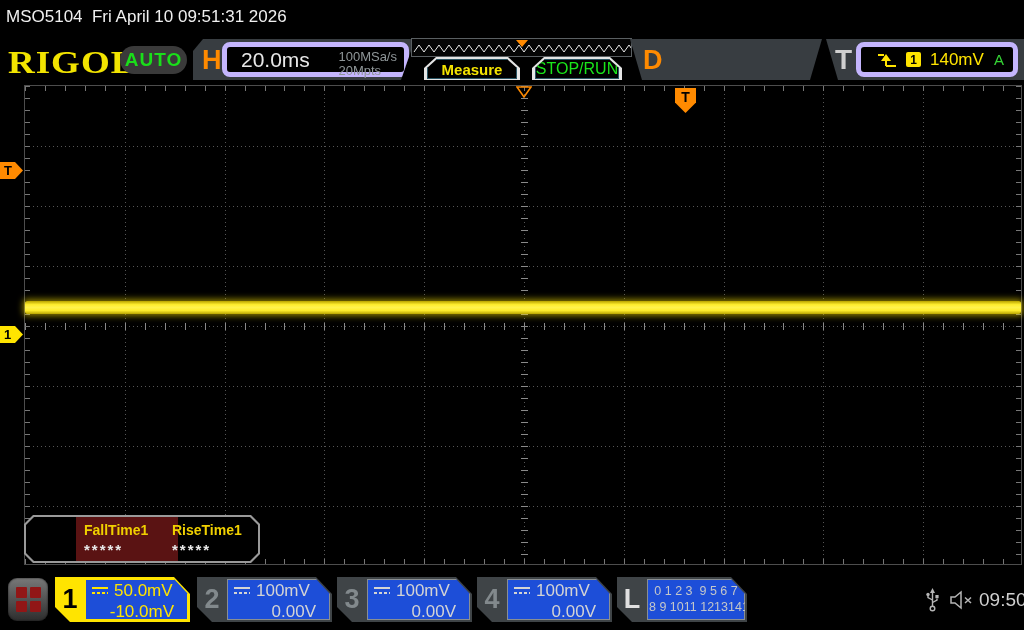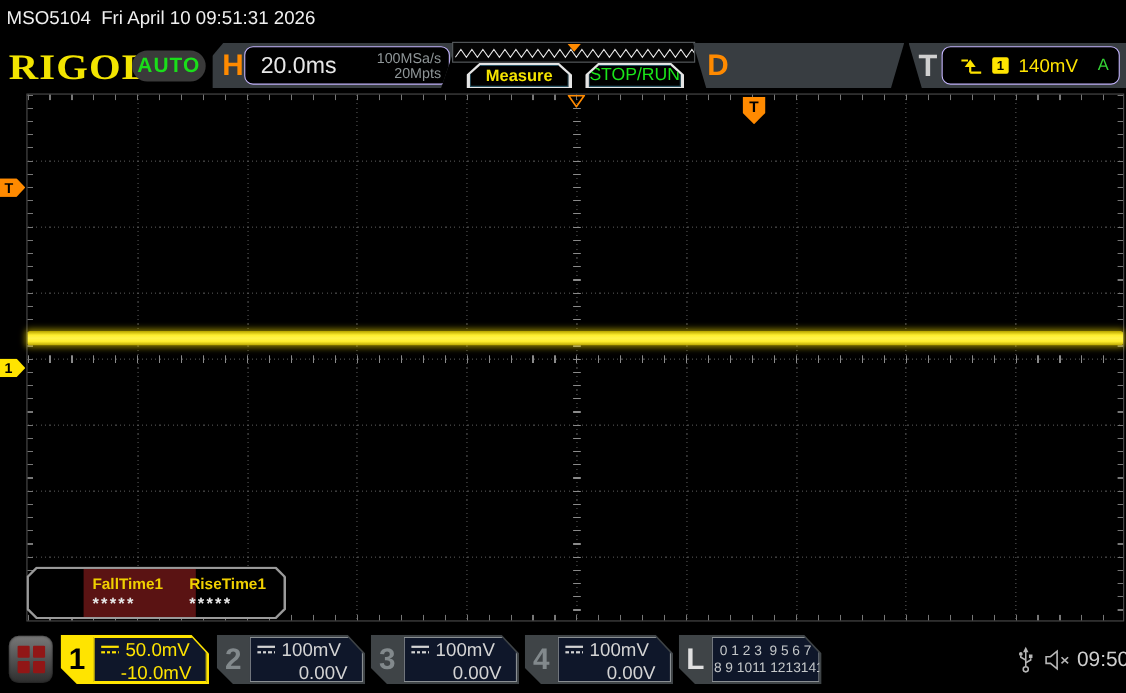--- a/index.html
+++ b/index.html
@@ -17,25 +17,25 @@
   .auto-badge { left:120px; top:46px; width:67px; height:28px; background:#3a3a3a;
           border-radius:14px; color:#1ade1a; font-weight:bold; font-size:19px;
           display:flex; align-items:center; justify-content:center; letter-spacing:1px; }
 
   .hdr-box { background:#383d41; height:41px; top:39px; }
   .hbox { left:193px; width:222px; clip-path:polygon(10px 0,100% 0,calc(100% - 14px) 100%,0 100%,0 12px); }
   .dbox { left:630px; width:192px; clip-path:polygon(0 0,100% 0,calc(100% - 12px) 100%,12px 100%); }
   .tbox { left:826px; width:198px; clip-path:polygon(0 0,100% 0,100% 100%,12px 100%); }
   .hdr-letter { position:absolute; top:50%; transform:translateY(-50%);
           font-weight:bold; font-size:27px; color:#ff8a00; }
-  .hdr-inset { position:absolute; background:#000; border:1px solid #c4b5fd; border-radius:8px; }
+  .hdr-inset { position:absolute; background:#000; border:5px solid #c4b5fd; border-radius:8px; }
   .h-inset { left:29px; top:3px; width:187px; height:35px; }
   .timebase { position:absolute; left:14px; top:50%; transform:translateY(-50%);
           color:#e8e8e8; font-size:21px; }
-  .srate { position:absolute; right:7px; top:3px; text-align:right; color:#8f9698;
+  .srate { position:absolute; right:7px; top:3px; color:#8f9698;
           font-size:13px; line-height:14px; }
   .d-inset { left:37px; top:3px; width:150px; height:35px; }
   .d-value { position:absolute; left:14px; top:50%; transform:translateY(-50%);
           color:#dcdcdc; font-size:21px; }
   .t-letter { color:#d0d0d0; left:9px; font-size:28px; }
   .t-inset { left:30px; top:3px; width:162px; height:35px; display:flex; align-items:center;
           gap:9px; padding:0 9px 0 16px; }
   .trig-badge { width:15px; height:15px; background:#ffe400; border-radius:2px; color:#000;
           font-size:12px; font-weight:bold; display:flex; align-items:center; justify-content:center; }
   .trig-level { color:#ffe400; font-size:17px; }
@@ -109,21 +109,21 @@
   .menu-grid i { background:#911616; border-radius:1px; }
 
   .ch-tab { top:577px; width:135px; height:45px;
           clip-path:polygon(0 0,calc(100% - 16px) 0,100% 17px,100% 100%,15px 100%,0 calc(100% - 15px)); }
   .ch-tab.inactive { background:#3f4447; }
   .ch-tab.active { background:#ffe400; }
   .ch-num { position:absolute; left:0; top:0; bottom:0; width:30px; display:flex;
           align-items:center; justify-content:center; font-weight:bold; font-size:27px; }
   .inactive .ch-num { color:#82898c; }
   .active .ch-num { color:#000; }
-  .ch-inset { position:absolute; left:30px; top:2px; right:2px; bottom:2px; background:#0f172a;
+  .ch-inset { position:absolute; left:30px; top:2px; right:2px; bottom:2px; background:#1d4ed8;
           clip-path:polygon(0 0,calc(100% - 14px) 0,100% 15px,100% 100%,0 100%);
           padding:2px 8px 0 7px; }
   .inactive .ch-inset { box-shadow:inset 0 0 0 1px #8a8f92; color:#d4d4d4; }
   .active .ch-inset { box-shadow:inset 0 0 0 1px #ffe400; color:#ffe400; }
   .ch-row1 { display:flex; align-items:center; gap:6px; font-size:17px; }
   .ch-row2 { text-align:right; font-size:17px; padding-right:6px; margin-top:1px; }
   .dc-icon { width:16px; height:9px; border-top:2px solid currentColor; position:relative; flex:none; }
   .dc-icon::after { content:''; position:absolute; left:0; right:0; top:3px; height:2px;
           background:repeating-linear-gradient(to right,currentColor 0 3px,transparent 3px 5px); }
 

